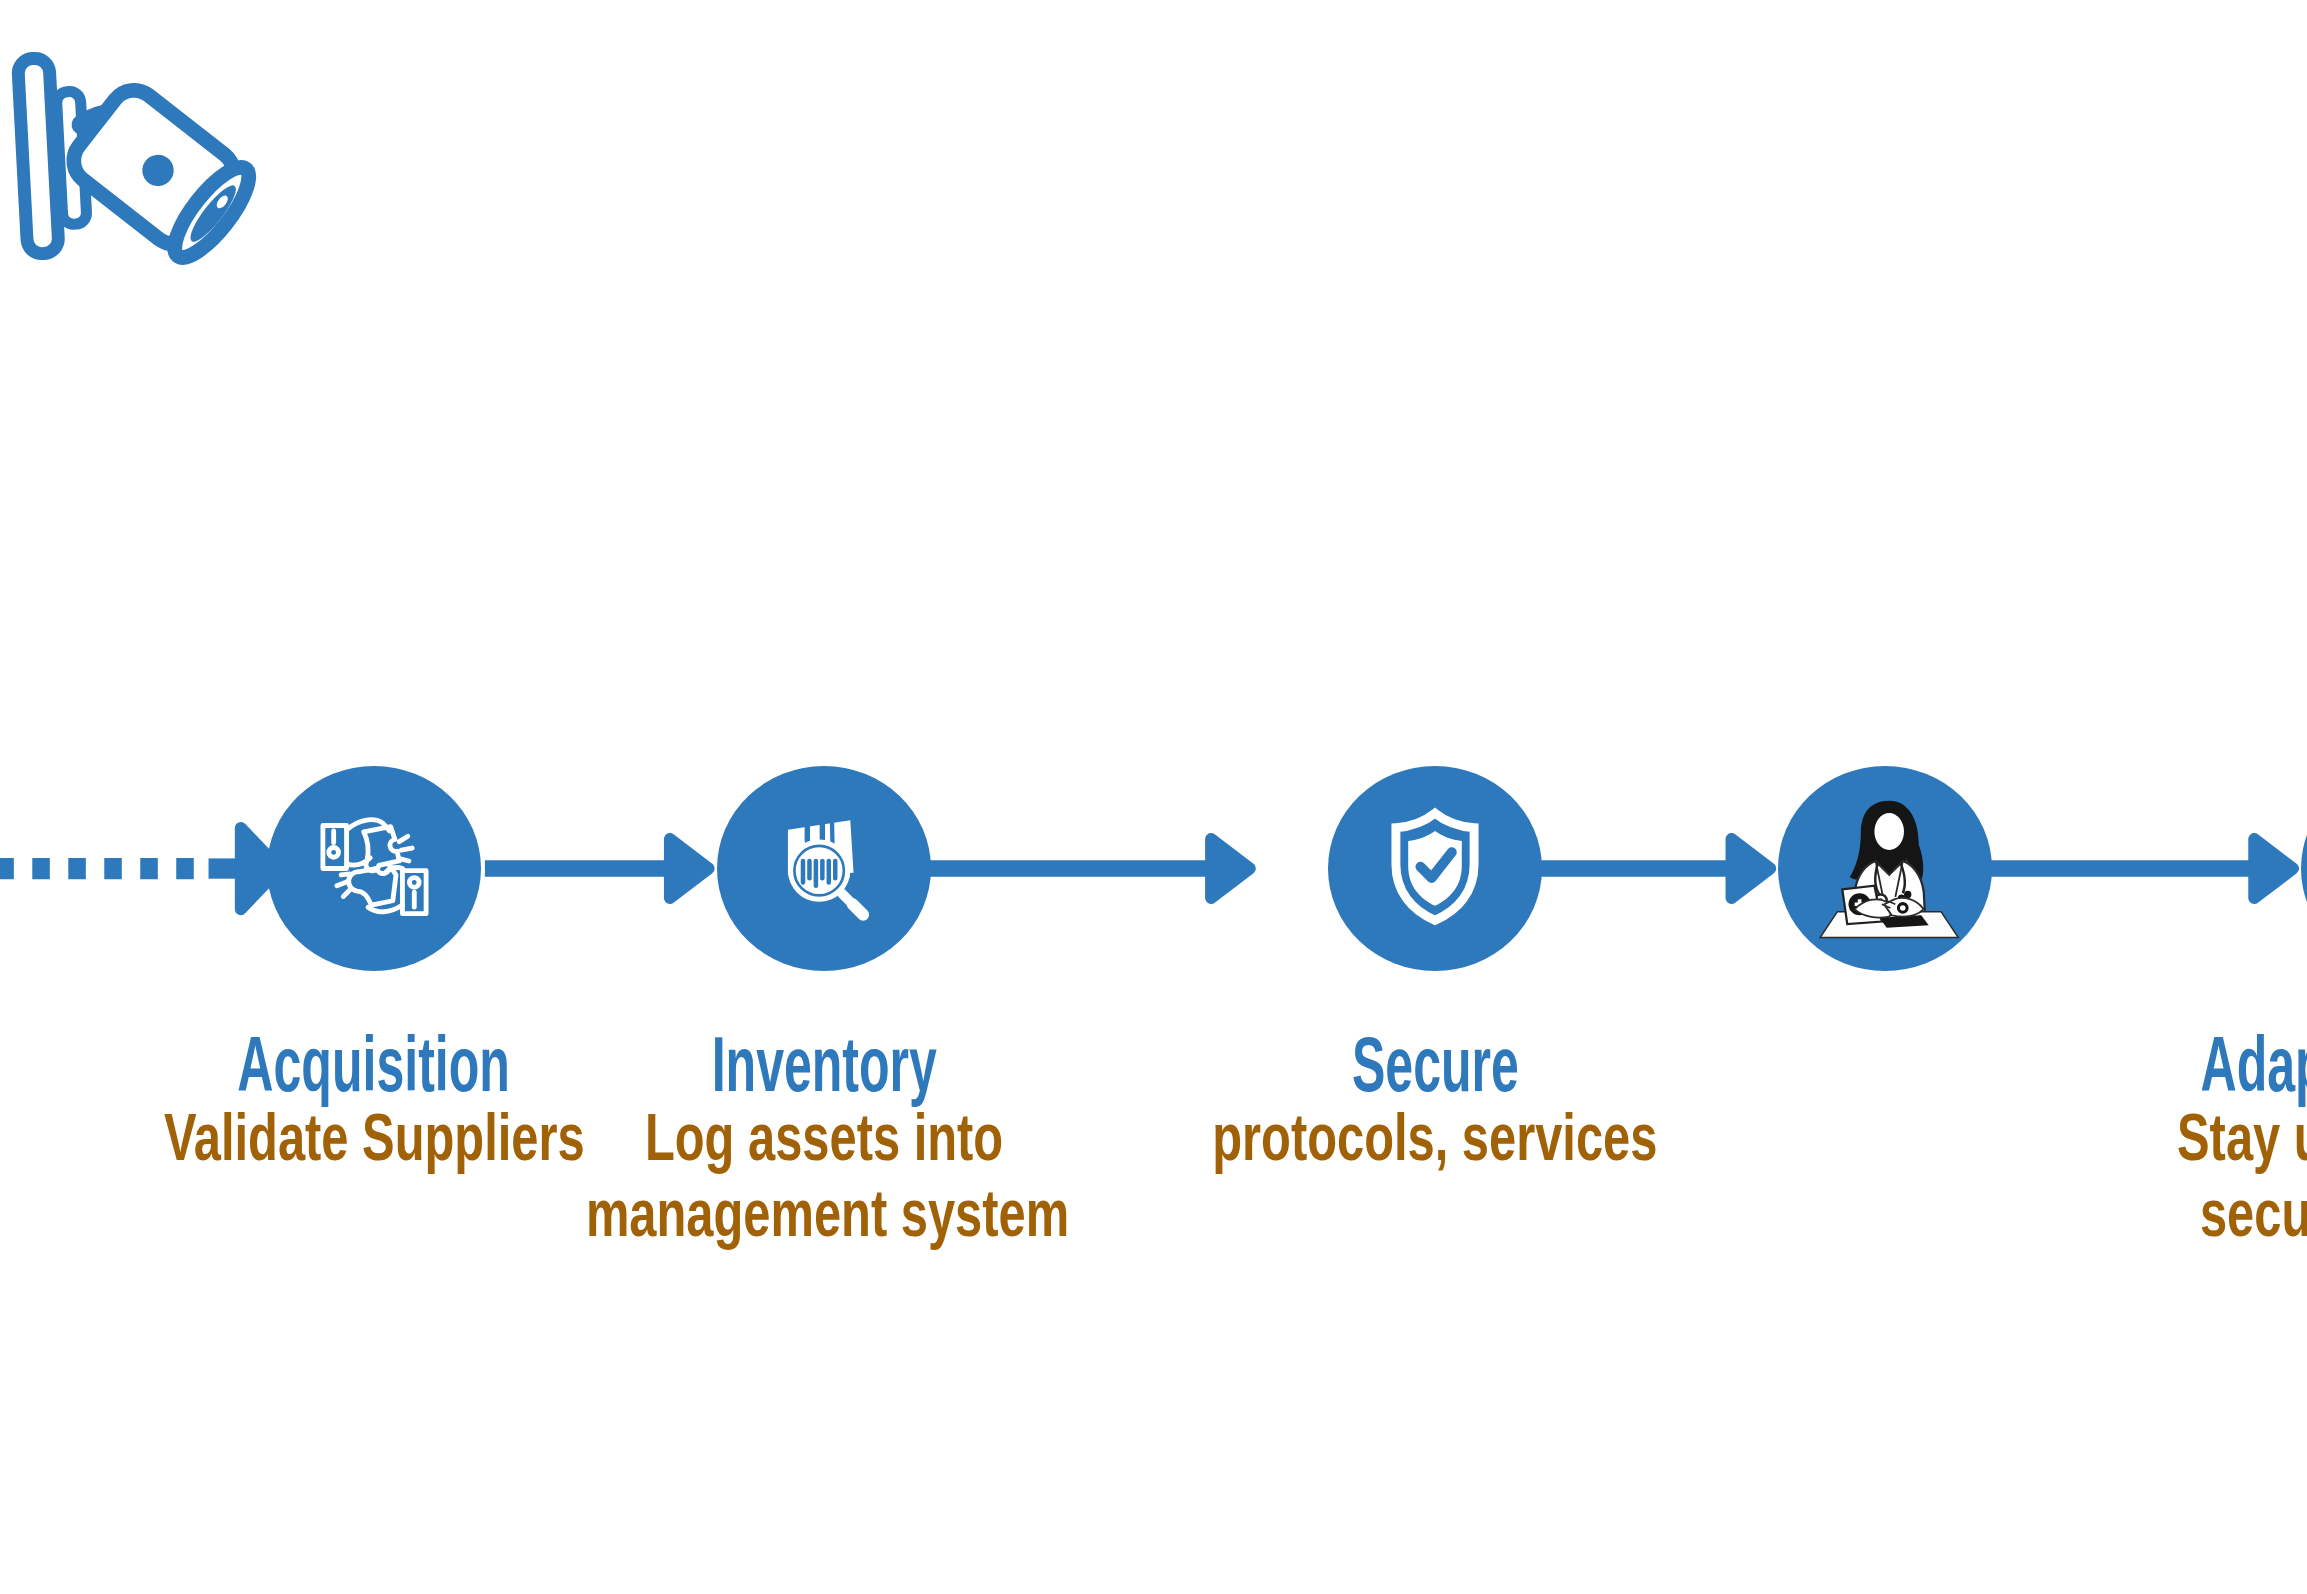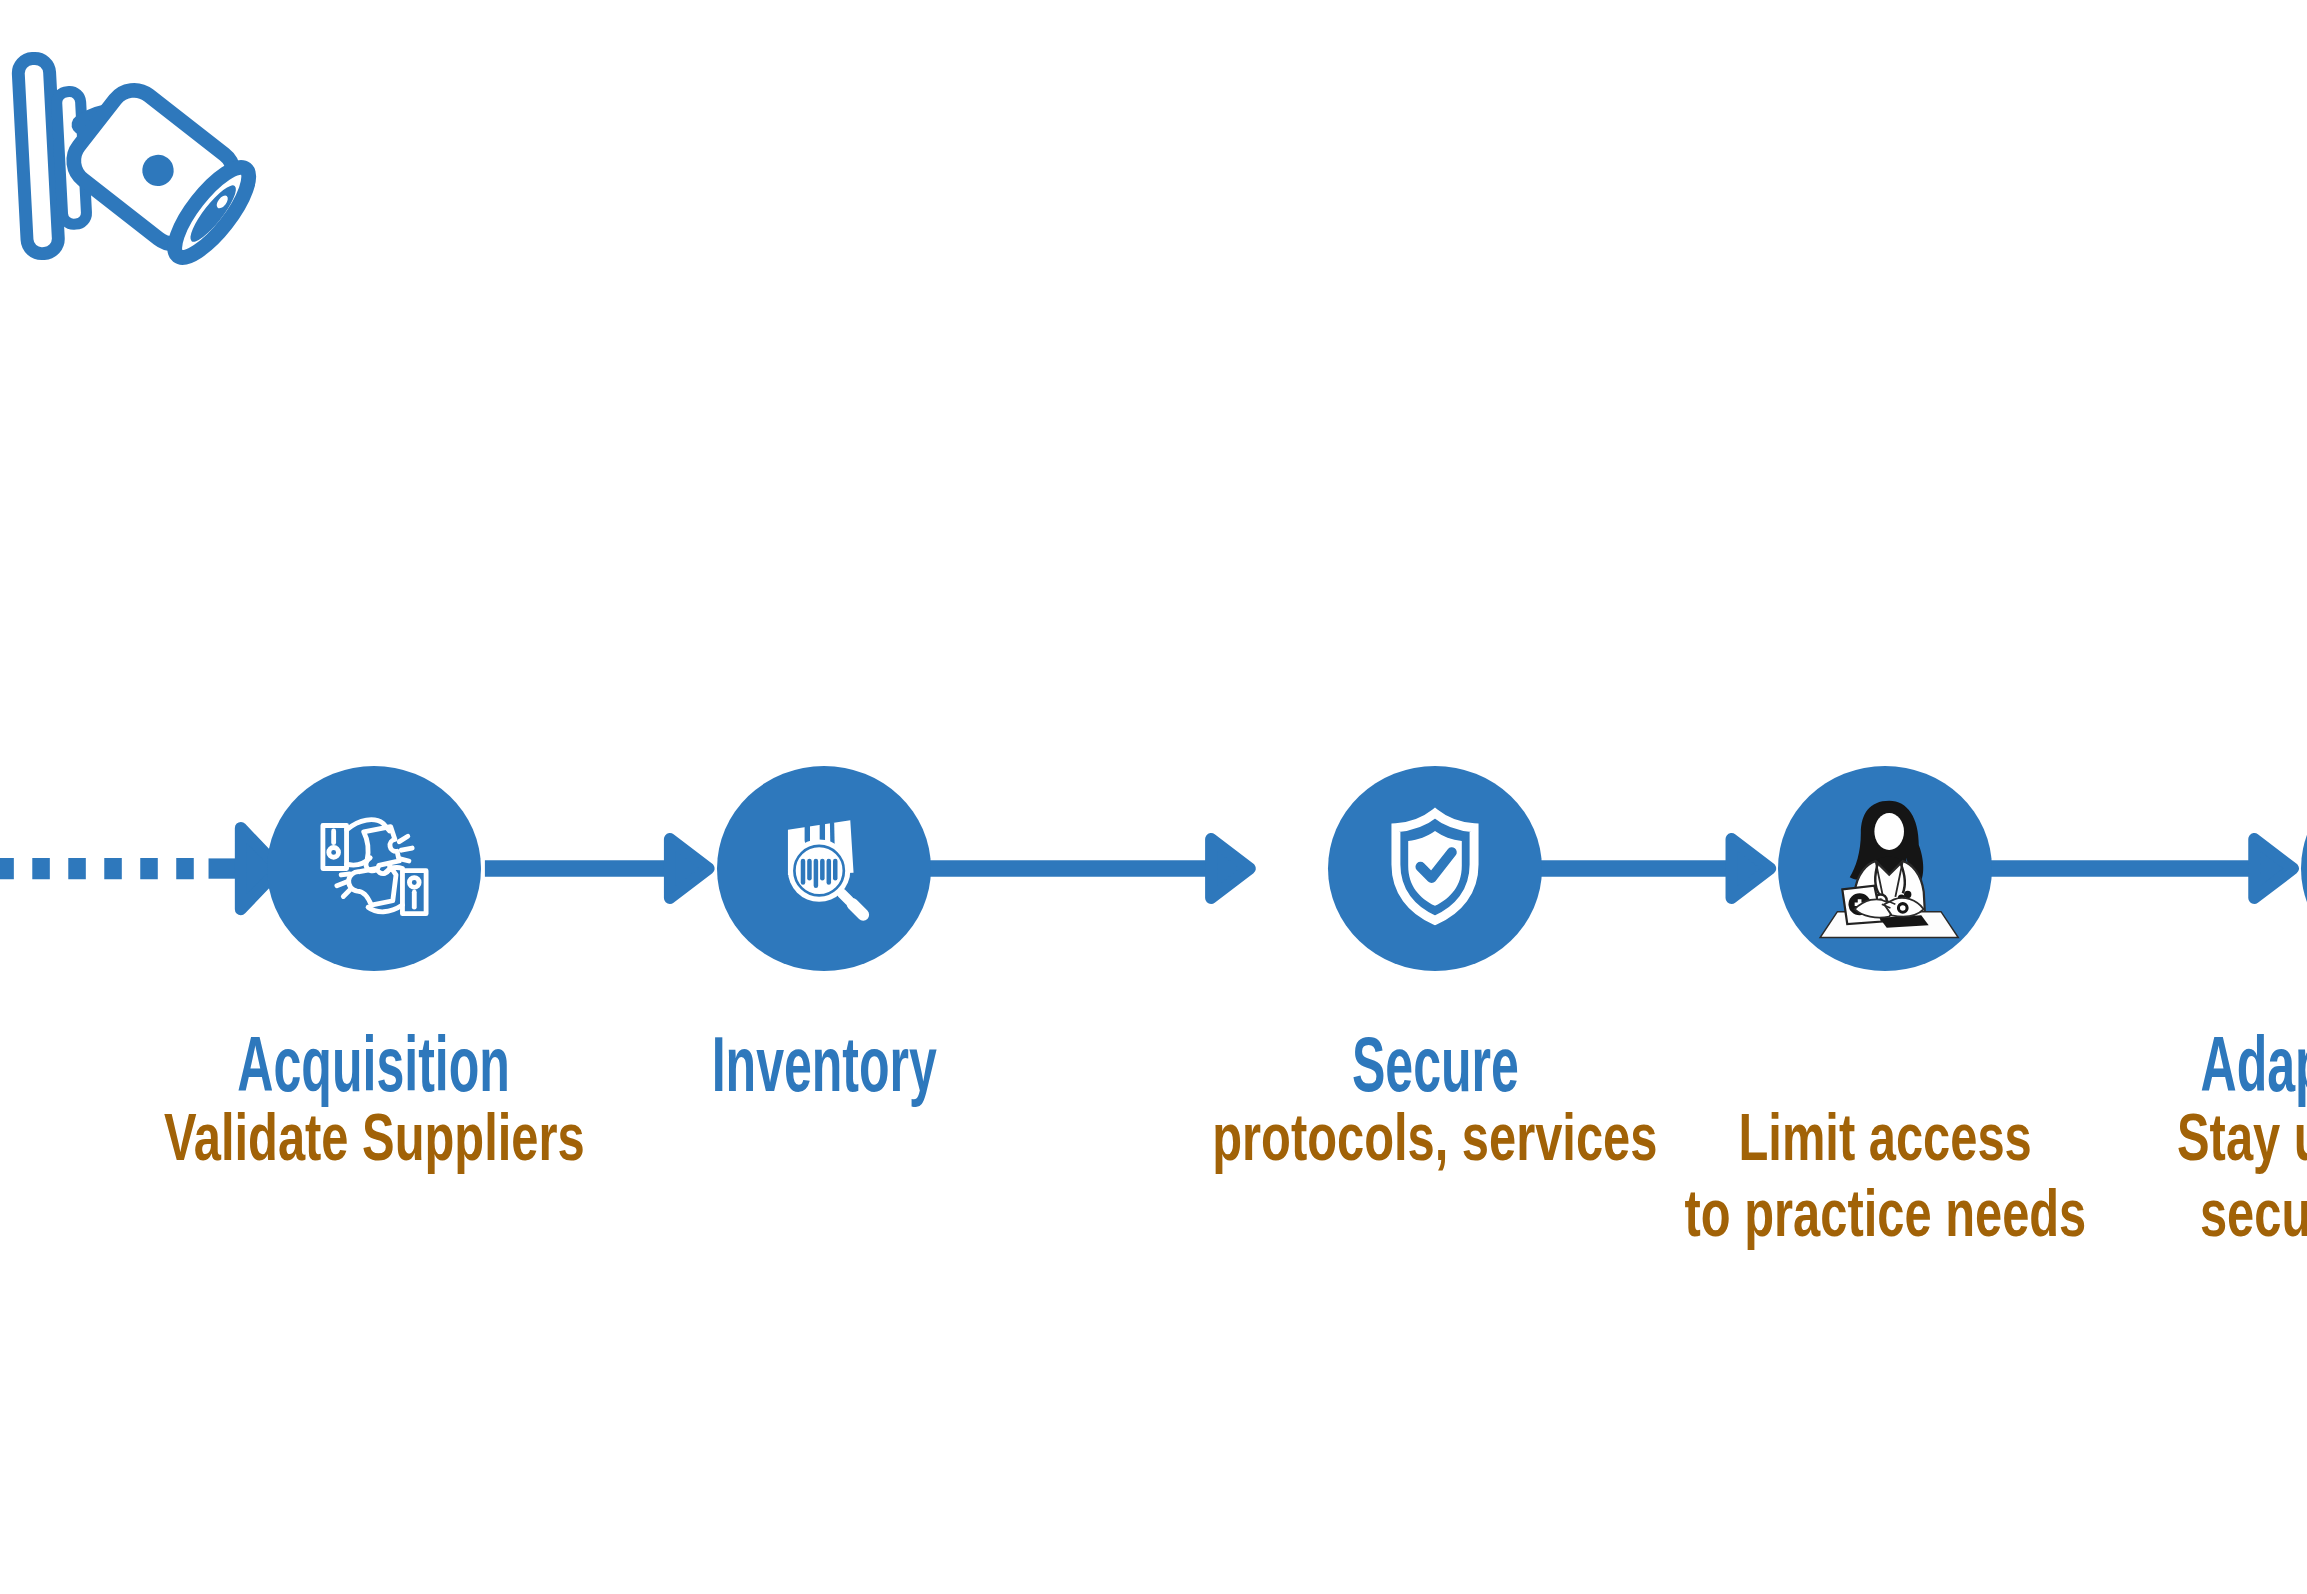--- a/index.html
+++ b/index.html
@@ -136,20 +136,24 @@
           <line x1="64" y1="53" x2="64" y2="73"></line>
           <line x1="70" y1="53" x2="70" y2="69"></line>
         </g>
         <line x1="76" y1="83" x2="83" y2="90" stroke="#ffffff" stroke-width="9" stroke-linecap="round"></line>
         <line x1="86" y1="93" x2="96" y2="103" stroke="#ffffff" stroke-width="11" stroke-linecap="round"></line>
       </svg>
     </div>
     <div class="step-title">
       <span class="squeeze sq-head">Inventory</span>
     </div>
+    <div class="step-desc">
+      <div class="desc-line"><span class="squeeze sq-desc">Log assets into</span></div>
+      <div class="desc-line"><span class="squeeze sq-desc">management system</span></div>
+    </div>
   </div>
 
   <div class="step" style="left:1435px">
     <div class="circle">
       <svg width="134" height="134" viewBox="0 0 120 120">
         <path d="M60 10 C70 18 81 22 95 23 L95 56 C95 80 81 97 60 106 C39 97 25 80 25 56 L25 23 C39 22 50 18 60 10 Z" fill="none" stroke="#ffffff" stroke-width="8"></path>
         <path d="M60 26 C67 31 75 34 84 35 L84 57 C84 75 74 86 60 93 C46 86 36 75 36 57 L36 35 C45 34 53 31 60 26 Z" fill="#ffffff"></path>
         <path d="M47 58 L57 68 L75 45" fill="none" stroke="#2E78BC" stroke-width="9" stroke-linecap="round" stroke-linejoin="round"></path>
       </svg>
     </div>
@@ -179,24 +183,20 @@
         <polygon points="40,92 66,89 72,118 44,120" fill="#ffffff" stroke="#222222" stroke-width="1.8"></polygon>
         <circle cx="54" cy="104" r="9" fill="#151515"></circle>
         <path d="M54 100 L54 108 M50 104 L58 104" stroke="#ffffff" stroke-width="3"></path>
         <polygon points="70,115 104,113 110,121 76,123" fill="#151515"></polygon>
         <path d="M50 108 C58 100 68 98 76 102 L84 106 L78 114 C68 116 56 114 50 108 Z" fill="#ffffff" stroke="#2a2a2a" stroke-width="1.5"></path>
         <path d="M106 108 C100 100 90 97 82 100 L74 104 L80 113 C90 115 100 114 106 108 Z" fill="#ffffff" stroke="#2a2a2a" stroke-width="1.5"></path>
         <path d="M72 104 L79 107 M76 101 L83 104" stroke="#2a2a2a" stroke-width="1.2"></path>
         <circle cx="89" cy="107" r="3.5" fill="none" stroke="#151515" stroke-width="2.5"></circle>
       </svg>
     </div>
-    <div class="step-desc">
-      <div class="desc-line"><span class="squeeze sq-desc">Limit access</span></div>
-      <div class="desc-line"><span class="squeeze sq-desc">to practice needs</span></div>
-    </div>
   </div>
 
   <div class="step" style="left:2408px">
     <div class="circle">
       
     </div>
     <div class="step-title">
       <span class="squeeze sq-head">Adapt &amp; Enhance</span>
     </div>
     <div class="step-desc">

